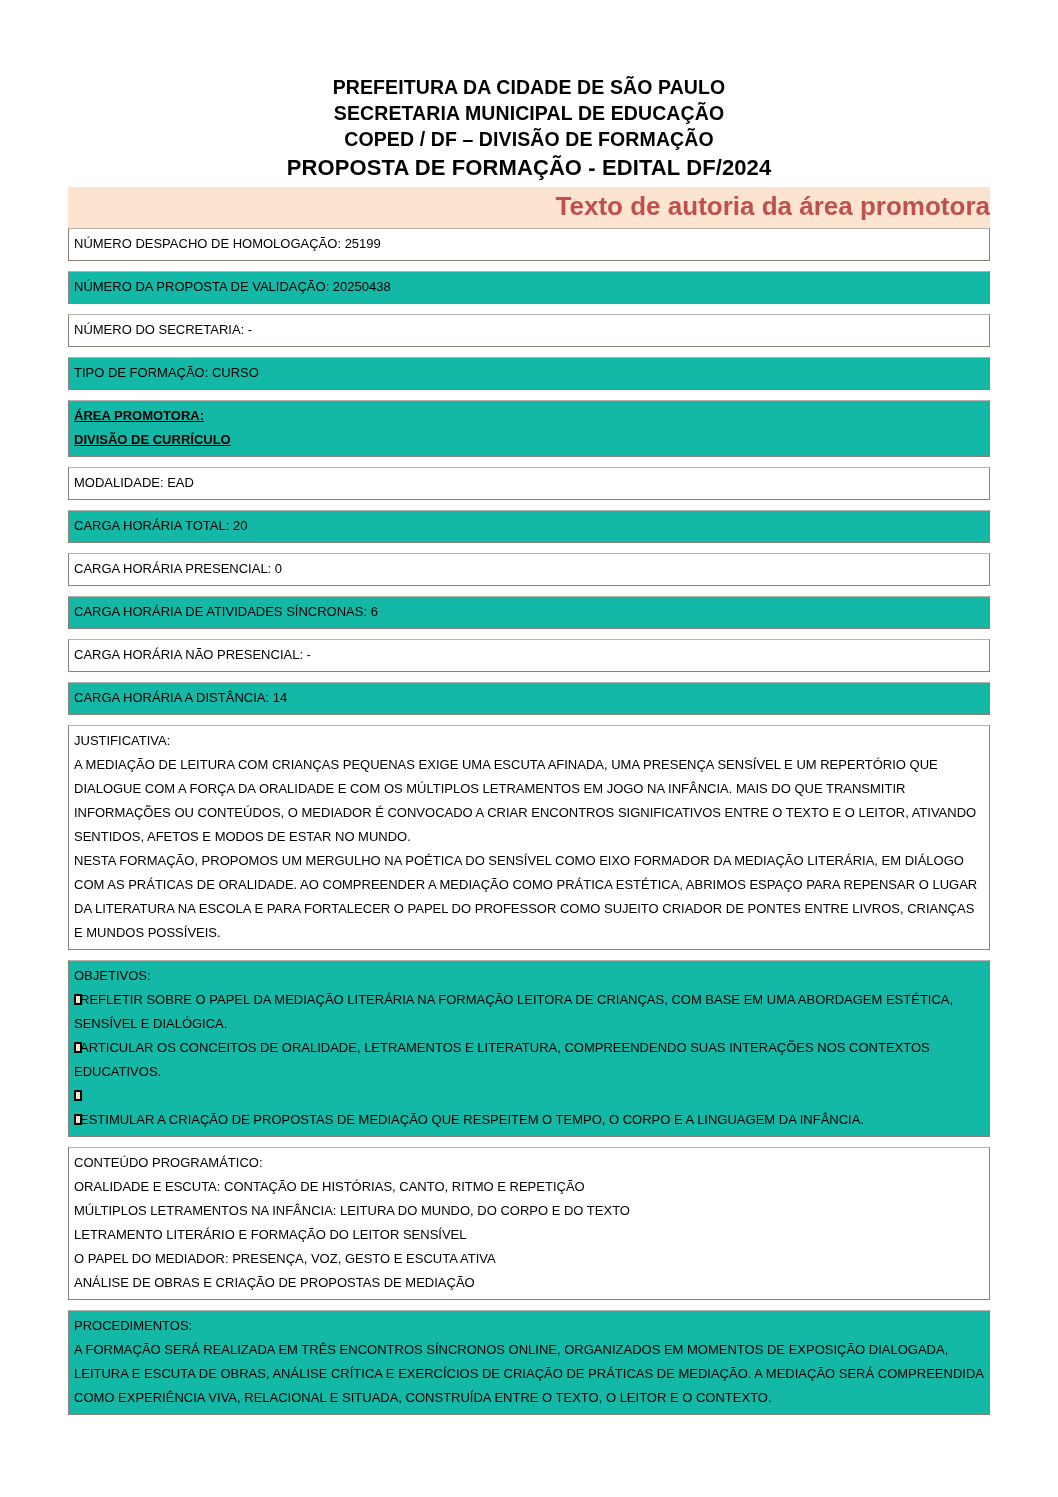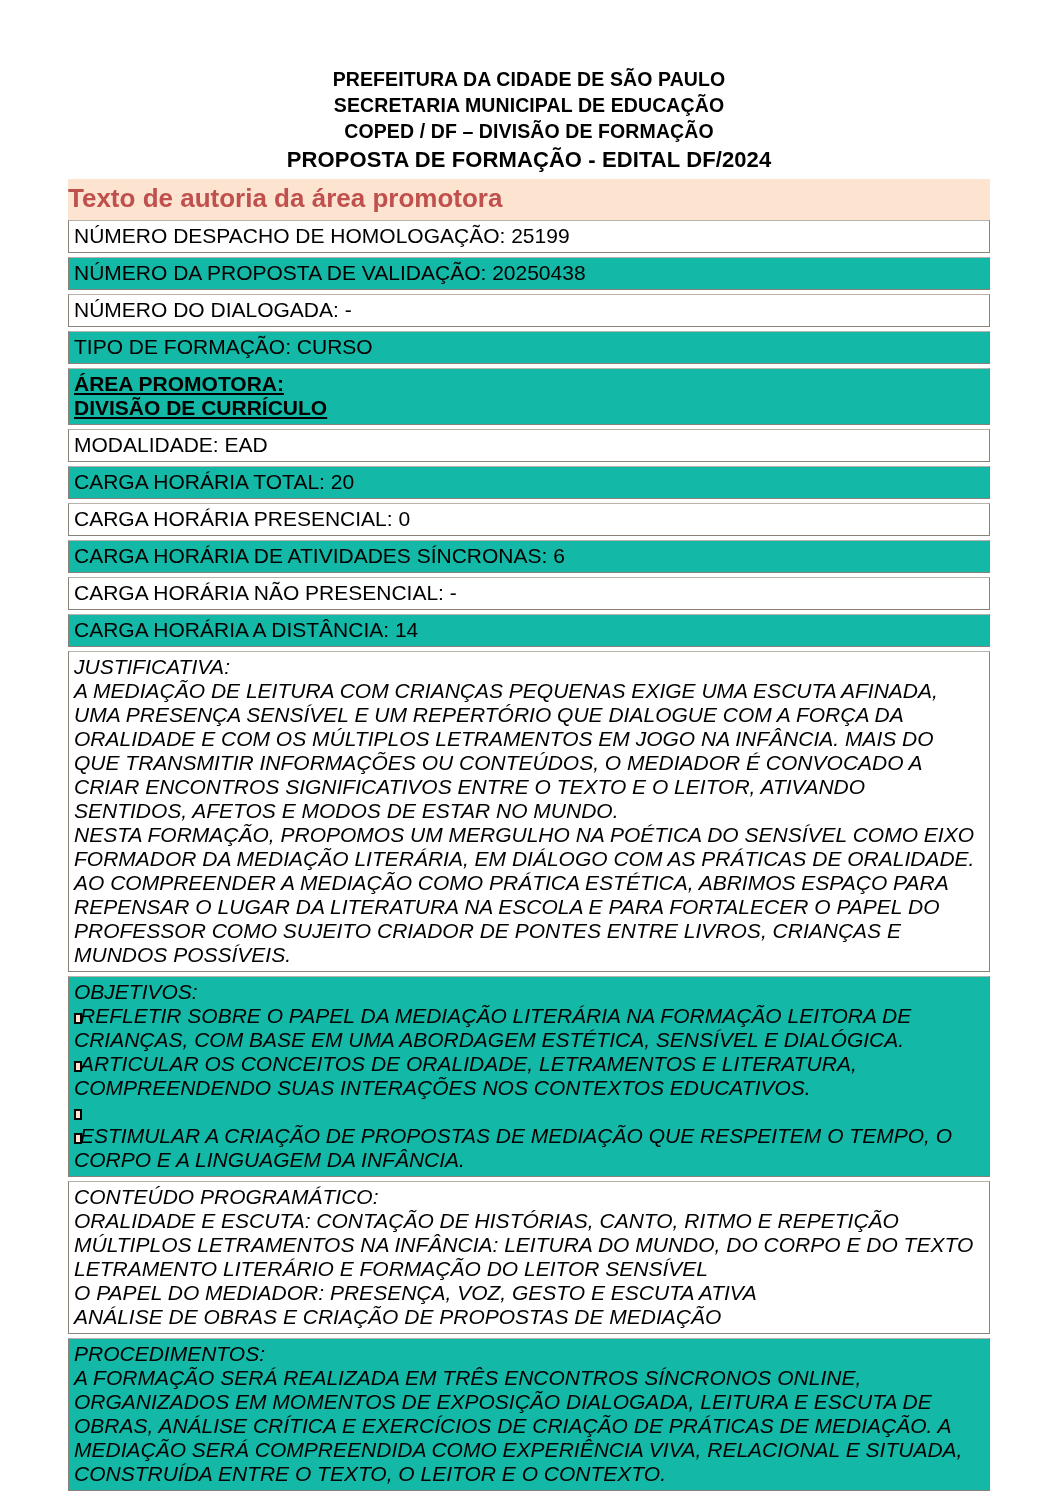--- a/index.html
+++ b/index.html
@@ -13,21 +13,21 @@
     height: 1497px;
     font-family: "Liberation Sans", sans-serif;
     color: #000000;
     overflow: hidden;
   }
   .page {
     position: relative;
     width: 1058px;
     height: 1395px;
     box-sizing: border-box;
-    padding: 8px;
+    padding: 16px;
   }
   
   .doc-header {
     padding-top: 58px;
     text-align: center;
   }
   .doc-header .hline {
     font-weight: bold;
     font-size: 19.5px;
     line-height: 26px;
@@ -38,51 +38,50 @@
     font-size: 22px;
     line-height: 31px;
   }
   
   .table-wrap {
     margin: 4px auto 0 auto;
     width: 922px;
   }
   .banner {
     background: #FCE4D0;
-    text-align: left;
+    text-align: right;
     color: #C0504D;
     font-weight: bold;
     font-size: 26px;
     line-height: 33px;
     padding: 3px 0 5px 0;
   }
   .row {
     box-sizing: border-box;
     border: 1px solid #8a8178;
     border-top: 1px solid #b9b2aa;
     padding: 3px 5px 4px 5px;
-    margin-bottom: 4px;
-    font-size: 21px;
+    margin-bottom: 10px;
+    font-size: 13px;
     line-height: 24px;
     background: #ffffff;
   }
   .row.shade {
     background: #14b8a6;
   }
   .row.bold {
     font-weight: bold;
     text-decoration: underline;
   }
   .row .ln {
     display: block;
     white-space: nowrap;
   }
   .row.block .ln {
     white-space: normal;
-    font-style: italic;
   }
   .bullet-box {
     display: inline-block;
     width: 8px;
     height: 11px;
     background: #000000;
     margin-right: -2px;
     position: relative;
     top: 1px;
   }
@@ -114,21 +113,21 @@
 
     <div class="row">
       <span class="ln">NÚMERO DESPACHO DE HOMOLOGAÇÃO:  25199</span>
     </div>
 
     <div class="row shade">
       <span class="ln">NÚMERO DA PROPOSTA DE VALIDAÇÃO:  20250438</span>
     </div>
 
     <div class="row">
-      <span class="ln">NÚMERO DO DIALOGADA:  -</span>
+      <span class="ln">NÚMERO DO SECRETARIA:  -</span>
     </div>
 
     <div class="row shade">
       <span class="ln">TIPO DE FORMAÇÃO: CURSO</span>
     </div>
 
     <div class="row shade bold">
       <span class="ln">ÁREA PROMOTORA:</span>
       <span class="ln">DIVISÃO DE CURRÍCULO</span>
     </div>

